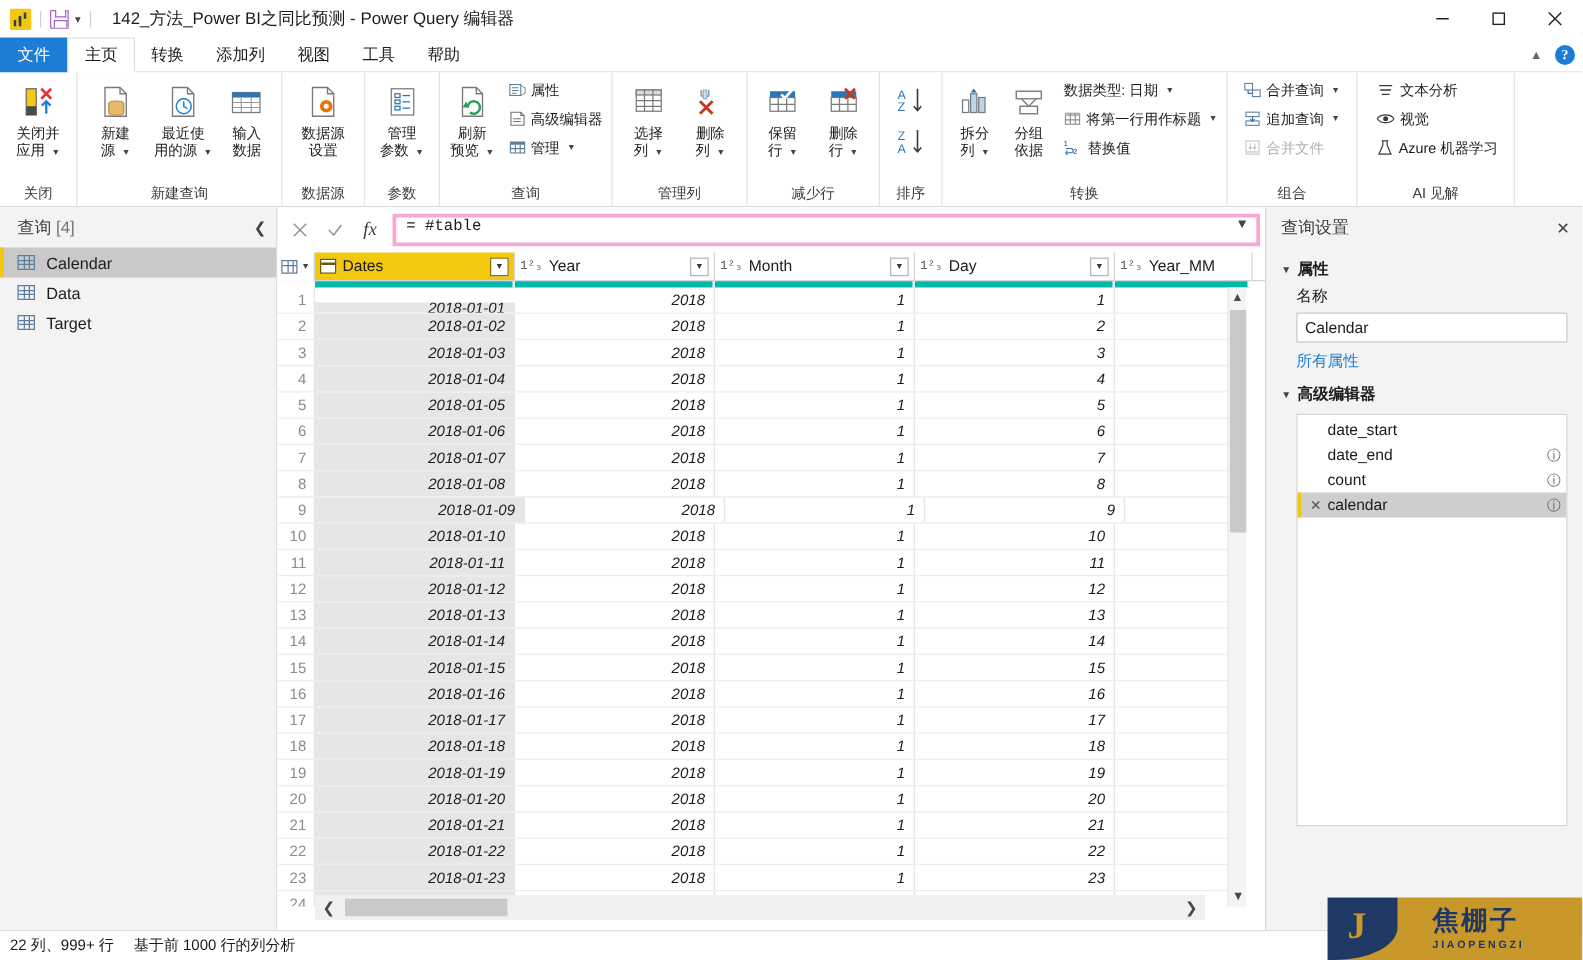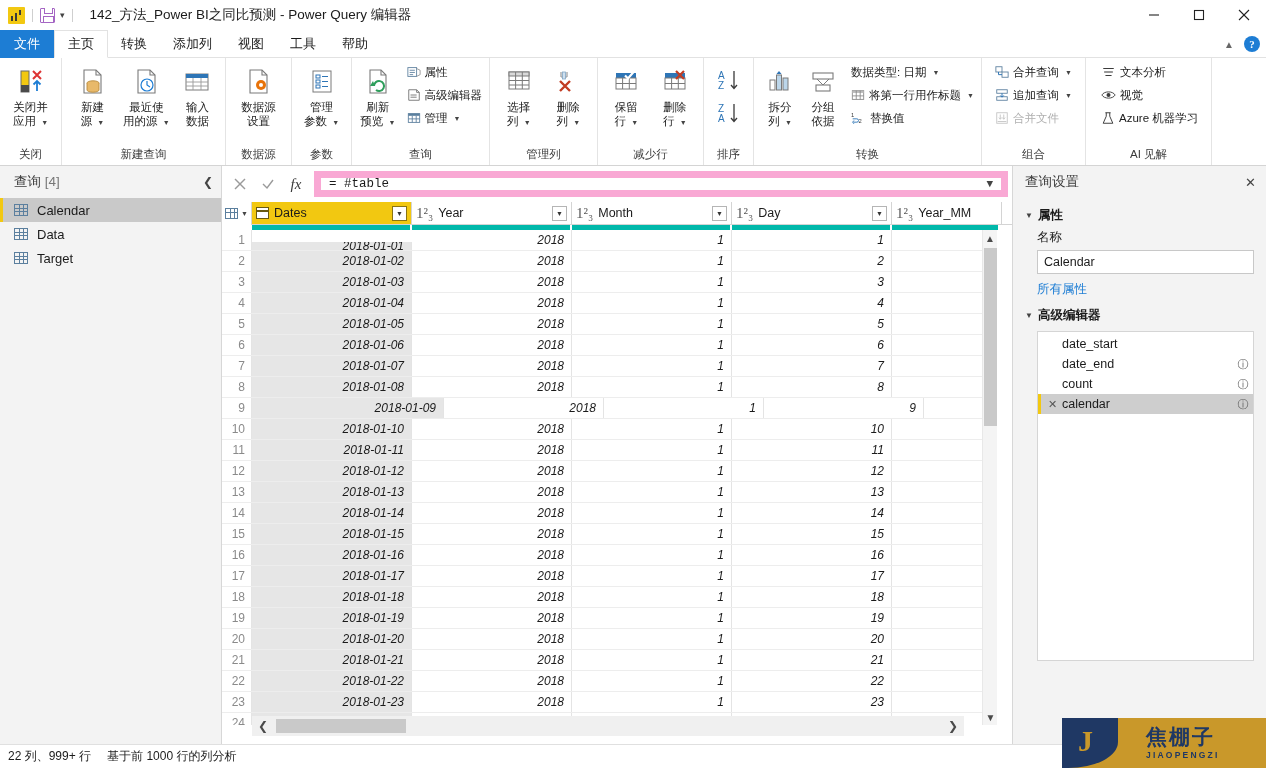--- a/index.html
+++ b/index.html
@@ -156,22 +156,22 @@
   .center {
     position: absolute; left: 222px; top: 0; width: 790px; height: 578px; background: #fff;
   }
   .fbar { height: 36px; display: flex; align-items: center; padding: 0 4px; }
   .fbar-btn {
     width: 28px; height: 26px; display: flex; align-items: center; justify-content: center;
     color: #9a9a9a; font-size: 15px;
   }
   .fbar-fx { font-style: italic; font-family: "Liberation Serif", serif; font-size: 15px; color: #3b3b3b; }
   .fbar-input {
-    flex: 1; height: 26px; border: 7px solid #f9a8d4; background: #fff;
-    display: flex; align-items: center; padding: 0 8px;
+    flex: 1; height: 26px; border: 3px solid #f9a8d4; background: #fff;
+    display: flex; align-items: flex-start; padding: 0 8px;
     font-family: "Liberation Mono", monospace; font-size: 12.5px; color: #1b1b1b;
     margin-left: 4px; justify-content: space-between;
   }
   .fbar-expand { color: #444; font-size: 11px; }
 
   
   .grid { position: absolute; left: 0; top: 36px; width: 790px; height: 542px; background: #fff; }
   .grid-hdr {
     position: absolute; left: 0; top: 0; height: 23px; width: 790px;
     display: flex; border-bottom: 1px solid #d4d4d4; background: #fff;
@@ -192,22 +192,22 @@
     content: ""; position: absolute; left: 4px; top: 0; width: 1px; height: 100%;
     background: #5b7f9e; box-shadow: 4px 0 0 0 #5b7f9e;
   }
   .hcell {
     height: 22px; display: flex; align-items: center; padding: 0 4px;
     border-right: 1px solid #d4d4d4; font-size: 12.5px; color: #1b1b1b;
     position: relative; background: #fff; gap: 5px; overflow: hidden;
   }
   .hcell.selected { background: #f2c811; }
   .hcell .typeicon {
-    font-size: 15px; color: #5a5a5a; white-space: nowrap; flex: 0 0 auto;
-    font-family: Liberation Serif, serif;
+    font-size: 10px; color: #5a5a5a; white-space: nowrap; flex: 0 0 auto;
+    font-family: Liberation Mono, monospace;
   }
   .hcell .calicon {
     width: 13px; height: 12px; border: 1px solid #6a5a10; position: relative; flex: 0 0 auto;
     background: #fff;
   }
   .hcell .calicon::before {
     content: ""; position: absolute; left: 0; top: 2px; width: 100%; height: 1.5px; background: #6a5a10;
   }
   .hcell .hname { flex: 1; white-space: nowrap; overflow: hidden; }
   .filterbtn {
@@ -880,21 +880,21 @@
             <div class="row">
               <div class="rnum">8</div>
               <div class="cell datecol" style="width: 160px;">2018-01-08</div>
               <div class="cell" style="width: 160px;">2018</div>
               <div class="cell" style="width: 160px;">1</div>
               <div class="cell" style="width: 160px;">8</div>
               <div class="cell" style="width: 110px;"></div>
             </div>
             <div class="row">
               <div class="rnum">9</div>
-              <div class="cell datecol" style="width: 192px;">2018-01-09</div>
+              <div class="cell datecol" style="width: 168px;">2018-01-09</div>
               <div class="cell" style="width: 160px;">2018</div>
               <div class="cell" style="width: 160px;">1</div>
               <div class="cell" style="width: 160px;">9</div>
               <div class="cell" style="width: 110px;"></div>
             </div>
             <div class="row">
               <div class="rnum">10</div>
               <div class="cell datecol" style="width: 160px;">2018-01-10</div>
               <div class="cell" style="width: 160px;">2018</div>
               <div class="cell" style="width: 160px;">1</div>

